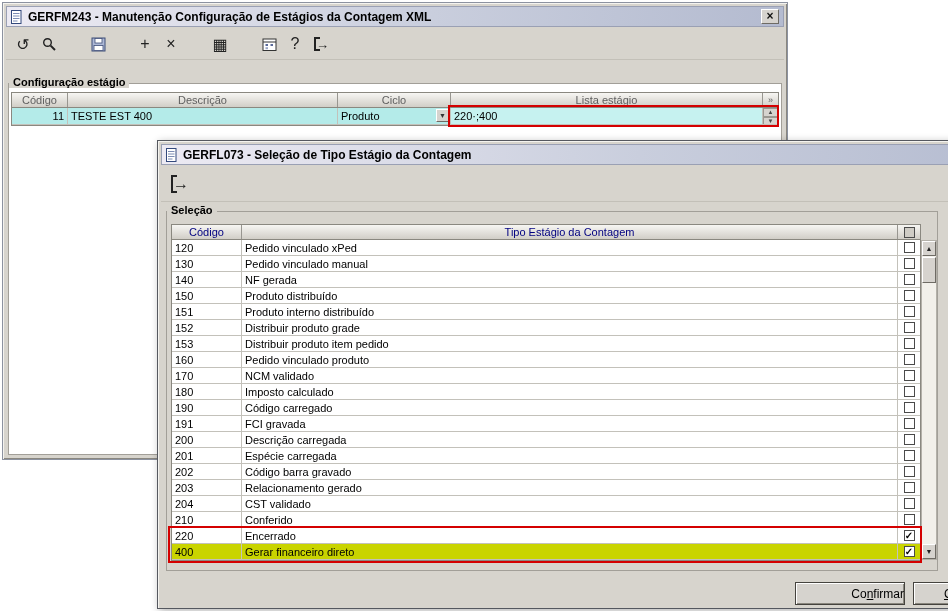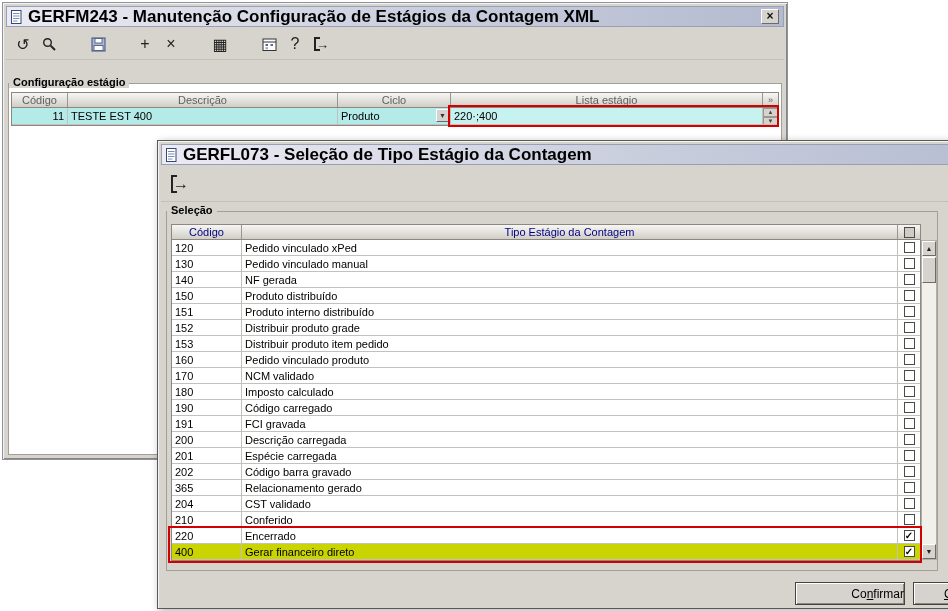--- a/index.html
+++ b/index.html
@@ -8,21 +8,21 @@
 
   .window { position: absolute; background: #d7d4cd; border: 1px solid #8c92a0;
     box-shadow: inset 1px 1px 0 #f4f3ef, inset -1px -1px 0 #8a877f; }
   #bg-window { left: 2px; top: 2px; width: 786px; height: 458px; }
   #dialog   { left: 157px; top: 140px; width: 879px; height: 469px;
     border-color: #55585f; box-shadow: 2px 2px 8px rgba(0,0,0,.30), inset 1px 1px 0 #f4f3ef; }
 
   .titlebar { position: absolute; left: 3px; right: 3px; top: 3px; height: 21px;
     background: linear-gradient(to right, #eceaf3 0%, #c9cedd 55%, #b4bbd0 100%);
     border: 1px solid #9aa0b4; display: flex; align-items: center; gap: 5px; padding: 0 4px; }
-  .ttext { font-size: 17px; font-weight: bold; color: #000; white-space: nowrap; overflow: hidden; }
+  .ttext { font-size: 12px; font-weight: bold; color: #000; white-space: nowrap; overflow: hidden; }
   .close-btn { margin-left: auto; width: 18px; height: 15px; background: #d6d3ce;
     border: 1px solid; border-color: #ffffff #6e6b64 #6e6b64 #ffffff;
     font-size: 12px; font-weight: bold; line-height: 13px; text-align: center; color: #111; }
   #dialog .close-btn { width: 20px; height: 17px; font-size: 14px; line-height: 15px; }
 
   .toolbar { position: absolute; left: 3px; right: 3px; top: 26px; height: 31px;
     display: flex; align-items: center; padding: 0 6px; border-bottom: 1px solid #c3c0b8; }
   .tool { width: 22px; height: 22px; display: flex; align-items: center; justify-content: center;
     font-size: 16px; color: #222; margin-left: 4px; }
   .tool.g1 { margin-left: 27px; }
@@ -324,21 +324,21 @@
     </span>
   </div>
           <div class="grid-row">
     <span class="cell d-cod">202</span>
     <span class="cell d-tipo">Código barra gravado</span>
     <span class="cell d-chk">
       <span class="checkbox"></span>
     </span>
   </div>
           <div class="grid-row">
-    <span class="cell d-cod">365</span>
+    <span class="cell d-cod">203</span>
     <span class="cell d-tipo">Relacionamento gerado</span>
     <span class="cell d-chk">
       <span class="checkbox"></span>
     </span>
   </div>
           <div class="grid-row">
     <span class="cell d-cod">204</span>
     <span class="cell d-tipo">CST validado</span>
     <span class="cell d-chk">
       <span class="checkbox"></span>

